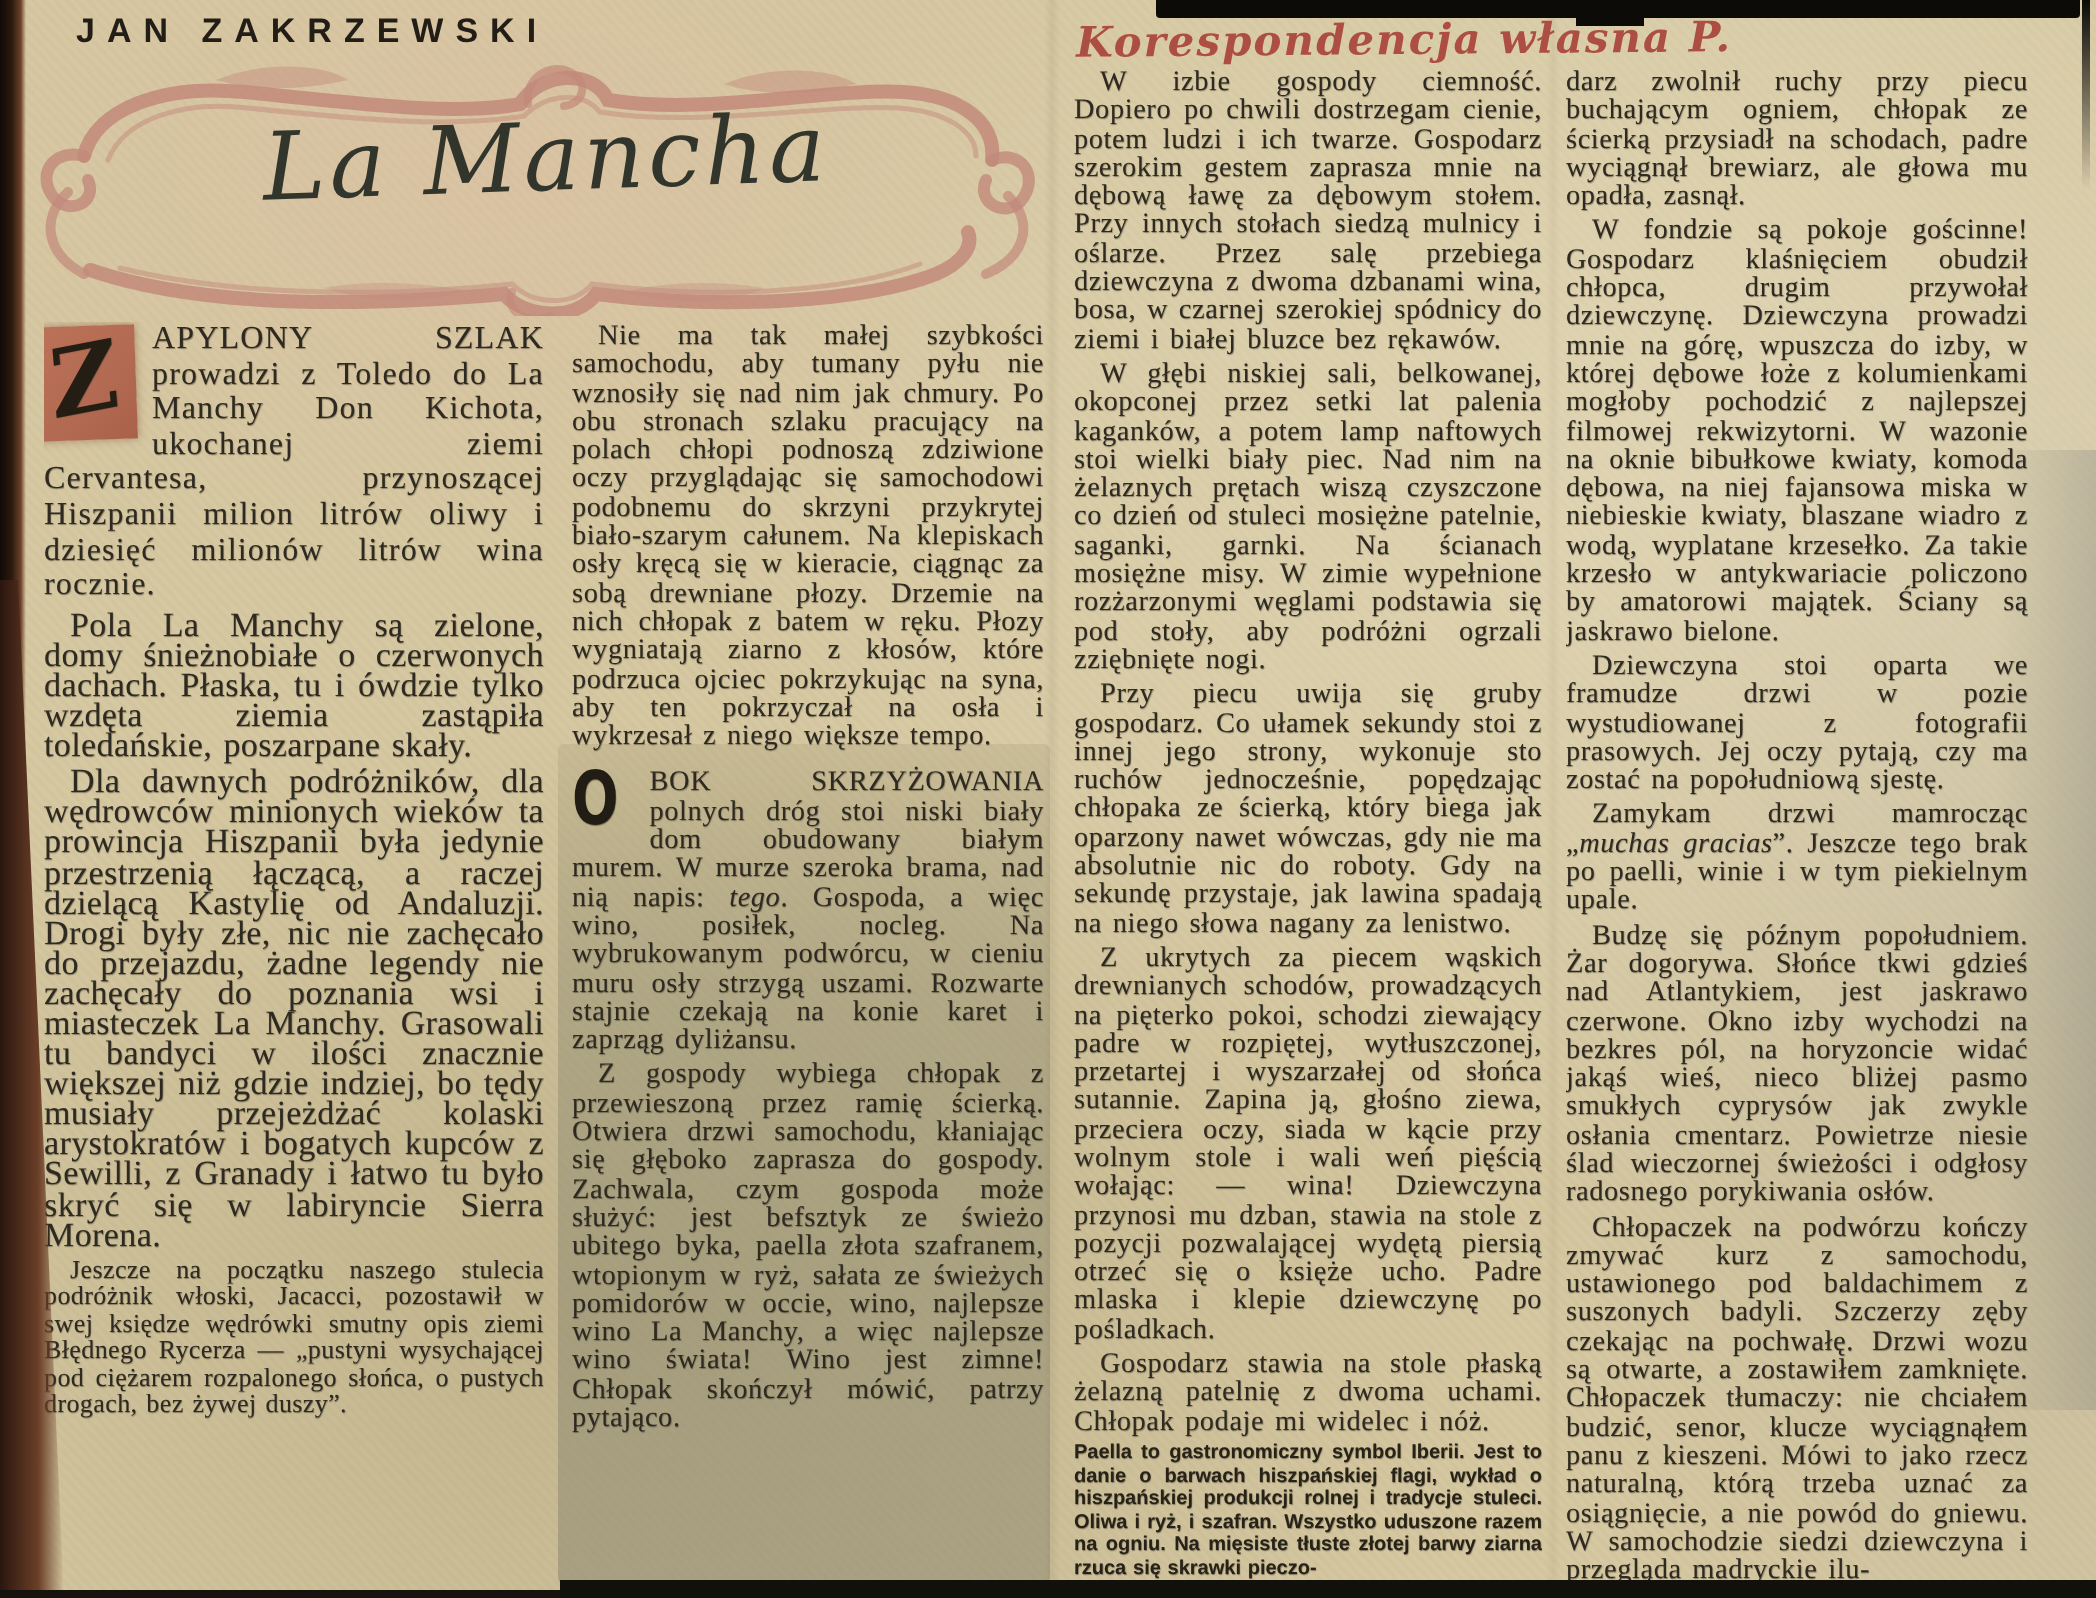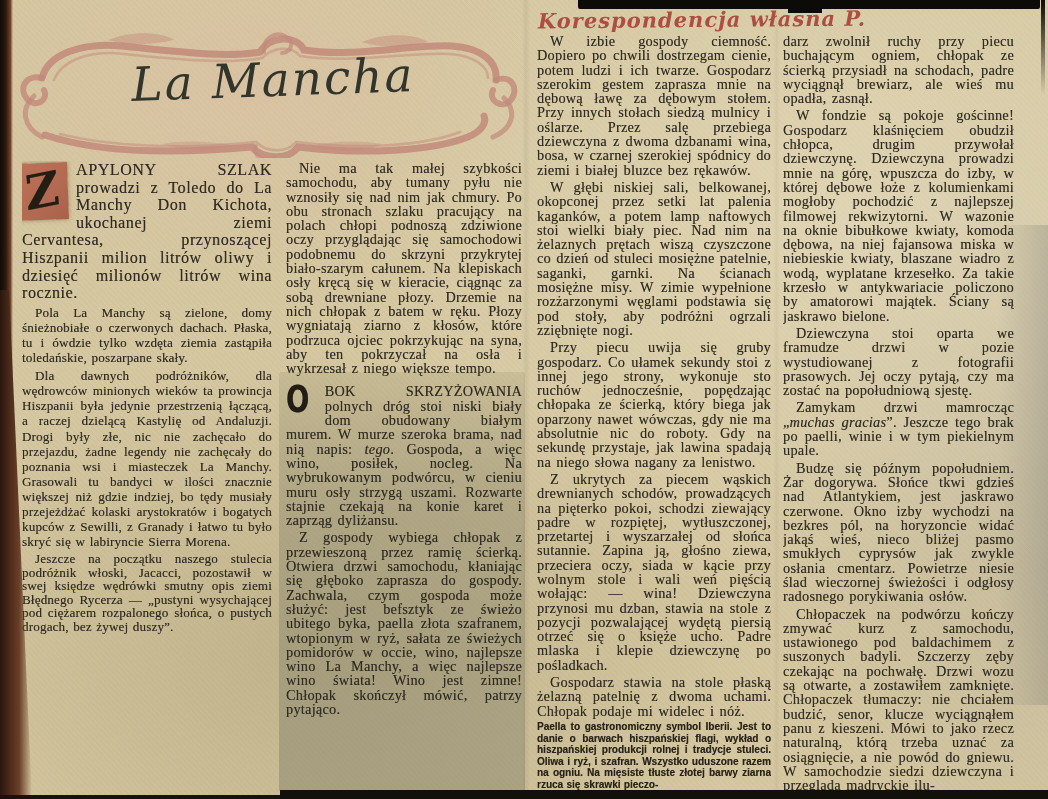--- a/index.html
+++ b/index.html
@@ -48,21 +48,21 @@
   
   .col{position:absolute;text-align:justify;overflow:hidden;
     text-shadow:.3px .3px .5px rgba(44,38,26,.45);}
   .col p{margin:0 0 3px 0;}
   .col p.ind{text-indent:13px;}
   .col1{left:22px;top:161px;width:250px;height:632px;}
   .col2{left:286px;top:161px;width:236px;height:630px;}
   .col3{left:537px;top:34px;width:234px;height:762px;}
   .col4{left:783px;top:34px;width:231px;height:758px;}
   .t-lg{font-size:16px;line-height:17.6px;letter-spacing:.3px;word-spacing:1.6px;}
-  .t-md{font-size:13px;line-height:15.1px;letter-spacing:.2px;word-spacing:1.2px;}
+  .t-md{font-size:17px;line-height:15.1px;letter-spacing:.2px;word-spacing:1.2px;}
   .t-sm{font-size:13px;line-height:13.5px;letter-spacing:.2px;word-spacing:1px;}
   .t-bd{font-size:14.2px;line-height:14.3px;letter-spacing:.3px;word-spacing:1.5px;}
 
   
   .dc-z{float:left;width:52px;height:57px;margin:2px 8px 2px -6px;
     background:linear-gradient(135deg,#bb7258 0%,#b26a52 60%,#a96149 100%);
     color:#241d13;font-family:"DejaVu Serif",serif;font-weight:bold;font-size:47px;line-height:55px;
     text-align:center;transform:rotate(-2deg);box-shadow:0 0 4px rgba(120,70,50,.5);}
   .dc-z span{display:inline-block;transform:rotate(-9deg) skewX(-6deg);}
   .dc-o{float:left;display:inline-block;margin:1px 7px 0 0;
@@ -76,20 +76,21 @@
 </head>
 <body>
 
 <div class="page">
 
   <div class="stain-olive"></div>
   <div class="stain-grey"></div>
   <div class="crease-1"></div>
   <div class="crease-2"></div>
 
+  <div class="author">JAN ZAKRZEWSKI</div>
 
   <svg class="ornament" viewBox="0 0 508 134">
     <g stroke="#c2897a" fill="none" stroke-linecap="round">
       <path stroke-width="7" opacity=".85" d="M30 54 C36 30, 70 18, 110 22 C170 28, 215 34, 248 28 C258 12, 284 10, 292 26 C340 34, 400 20, 440 22 C470 24, 486 38, 484 56"></path>
       <path stroke-width="2.5" opacity=".5" d="M42 56 C50 36, 78 26, 112 30 C170 36, 215 40, 250 34 C262 22, 280 22, 288 32 C338 40, 398 28, 438 30 C462 32, 476 42, 476 54"></path>
       <path stroke-width="6" opacity=".8" d="M30 54 C14 50, 6 64, 15 75 C23 84, 37 77, 32 66"></path>
       <path stroke-width="5" opacity=".7" d="M22 72 C8 85, 11 103, 30 113"></path>
       <path stroke-width="6" opacity=".8" d="M484 56 C500 50, 508 66, 498 77 C490 85, 476 77, 481 66"></path>
       <path stroke-width="5" opacity=".7" d="M492 74 C506 88, 500 105, 481 113"></path>
       <path stroke-width="7" opacity=".85" d="M33 111 C80 127, 150 131, 240 123 C250 135, 276 137, 286 123 C350 131, 420 127, 456 113 C468 108, 475 100, 472 92"></path>
@@ -122,21 +123,21 @@
   <div class="col col3">
     <p class="t-bd ind">W izbie gospody ciemność. Dopiero po chwili dostrzegam cienie, potem ludzi i ich twarze. Gospodarz szerokim gestem zaprasza mnie na dębową ławę za dębowym stołem. Przy innych stołach siedzą mulnicy i oślarze. Przez salę przebiega dziewczyna z dwoma dzbanami wina, bosa, w czarnej szerokiej spódnicy do ziemi i białej bluzce bez rękawów.</p>
     <p class="t-bd ind">W głębi niskiej sali, belkowanej, okopconej przez setki lat palenia kaganków, a potem lamp naftowych stoi wielki biały piec. Nad nim na żelaznych prętach wiszą czyszczone co dzień od stuleci mosiężne patelnie, saganki, garnki. Na ścianach mosiężne misy. W zimie wypełnione rozżarzonymi węglami podstawia się pod stoły, aby podróżni ogrzali zziębnięte nogi.</p>
     <p class="t-bd ind">Przy piecu uwija się gruby gospodarz. Co ułamek sekundy stoi z innej jego strony, wykonuje sto ruchów jednocześnie, popędzając chłopaka ze ścierką, który biega jak oparzony nawet wówczas, gdy nie ma absolutnie nic do roboty. Gdy na sekundę przystaje, jak lawina spadają na niego słowa nagany za lenistwo.</p>
     <p class="t-bd ind">Z ukrytych za piecem wąskich drewnianych schodów, prowadzących na pięterko pokoi, schodzi ziewający padre w rozpiętej, wytłuszczonej, przetartej i wyszarzałej od słońca sutannie. Zapina ją, głośno ziewa, przeciera oczy, siada w kącie przy wolnym stole i wali weń pięścią wołając: — wina! Dziewczyna przynosi mu dzban, stawia na stole z pozycji pozwalającej wydętą piersią otrzeć się o księże ucho. Padre mlaska i klepie dziewczynę po pośladkach.</p>
     <p class="t-bd ind">Gospodarz stawia na stole płaską żelazną patelnię z dwoma uchami. Chłopak podaje mi widelec i nóż.</p>
     <p class="footnote">Paella to gastronomiczny symbol Iberii. Jest to danie o barwach hiszpańskiej flagi, wykład o hiszpańskiej produkcji rolnej i tradycje stuleci. Oliwa i ryż, i szafran. Wszystko uduszone razem na ogniu. Na mięsiste tłuste złotej barwy ziarna rzuca się skrawki pieczo-</p>
   </div>
 
   <div class="col col4">
-    <p class="t-bd">darz zwolnił ruchy przy piecu buchającym ogniem, chłopak ze ścierką przysiadł na schodach, padre wyciągnął brewiarz, ale wieś mu opadła, zasnął.</p>
+    <p class="t-bd">darz zwolnił ruchy przy piecu buchającym ogniem, chłopak ze ścierką przysiadł na schodach, padre wyciągnął brewiarz, ale głowa mu opadła, zasnął.</p>
     <p class="t-bd ind">W fondzie są pokoje gościnne! Gospodarz klaśnięciem obudził chłopca, drugim przywołał dziewczynę. Dziewczyna prowadzi mnie na górę, wpuszcza do izby, w której dębowe łoże z kolumienkami mogłoby pochodzić z najlepszej filmowej rekwizytorni. W wazonie na oknie bibułkowe kwiaty, komoda dębowa, na niej fajansowa miska w niebieskie kwiaty, blaszane wiadro z wodą, wyplatane krzesełko. Za takie krzesło w antykwariacie policzono by amatorowi majątek. Ściany są jaskrawo bielone.</p>
     <p class="t-bd ind">Dziewczyna stoi oparta we framudze drzwi w pozie wystudiowanej z fotografii prasowych. Jej oczy pytają, czy ma zostać na popołudniową sjestę.</p>
     <p class="t-bd ind"><span>Zamykam drzwi mamrocząc „</span><i>muchas gracias</i><span>”. Jeszcze tego brak po paelli, winie i w tym piekielnym upale.</span></p>
     <p class="t-bd ind">Budzę się późnym popołudniem. Żar dogorywa. Słońce tkwi gdzieś nad Atlantykiem, jest jaskrawo czerwone. Okno izby wychodzi na bezkres pól, na horyzoncie widać jakąś wieś, nieco bliżej pasmo smukłych cyprysów jak zwykle osłania cmentarz. Powietrze niesie ślad wieczornej świeżości i odgłosy radosnego porykiwania osłów.</p>
     <p class="t-bd ind">Chłopaczek na podwórzu kończy zmywać kurz z samochodu, ustawionego pod baldachimem z suszonych badyli. Szczerzy zęby czekając na pochwałę. Drzwi wozu są otwarte, a zostawiłem zamknięte. Chłopaczek tłumaczy: nie chciałem budzić, senor, klucze wyciągnąłem panu z kieszeni. Mówi to jako rzecz naturalną, którą trzeba uznać za osiągnięcie, a nie powód do gniewu. W samochodzie siedzi dziewczyna i przegląda madryckie ilu-</p>
   </div>
 
   <div class="edge-left"></div>
   <div class="edge-wedge"></div>
   <div class="edge-top-right"></div>

